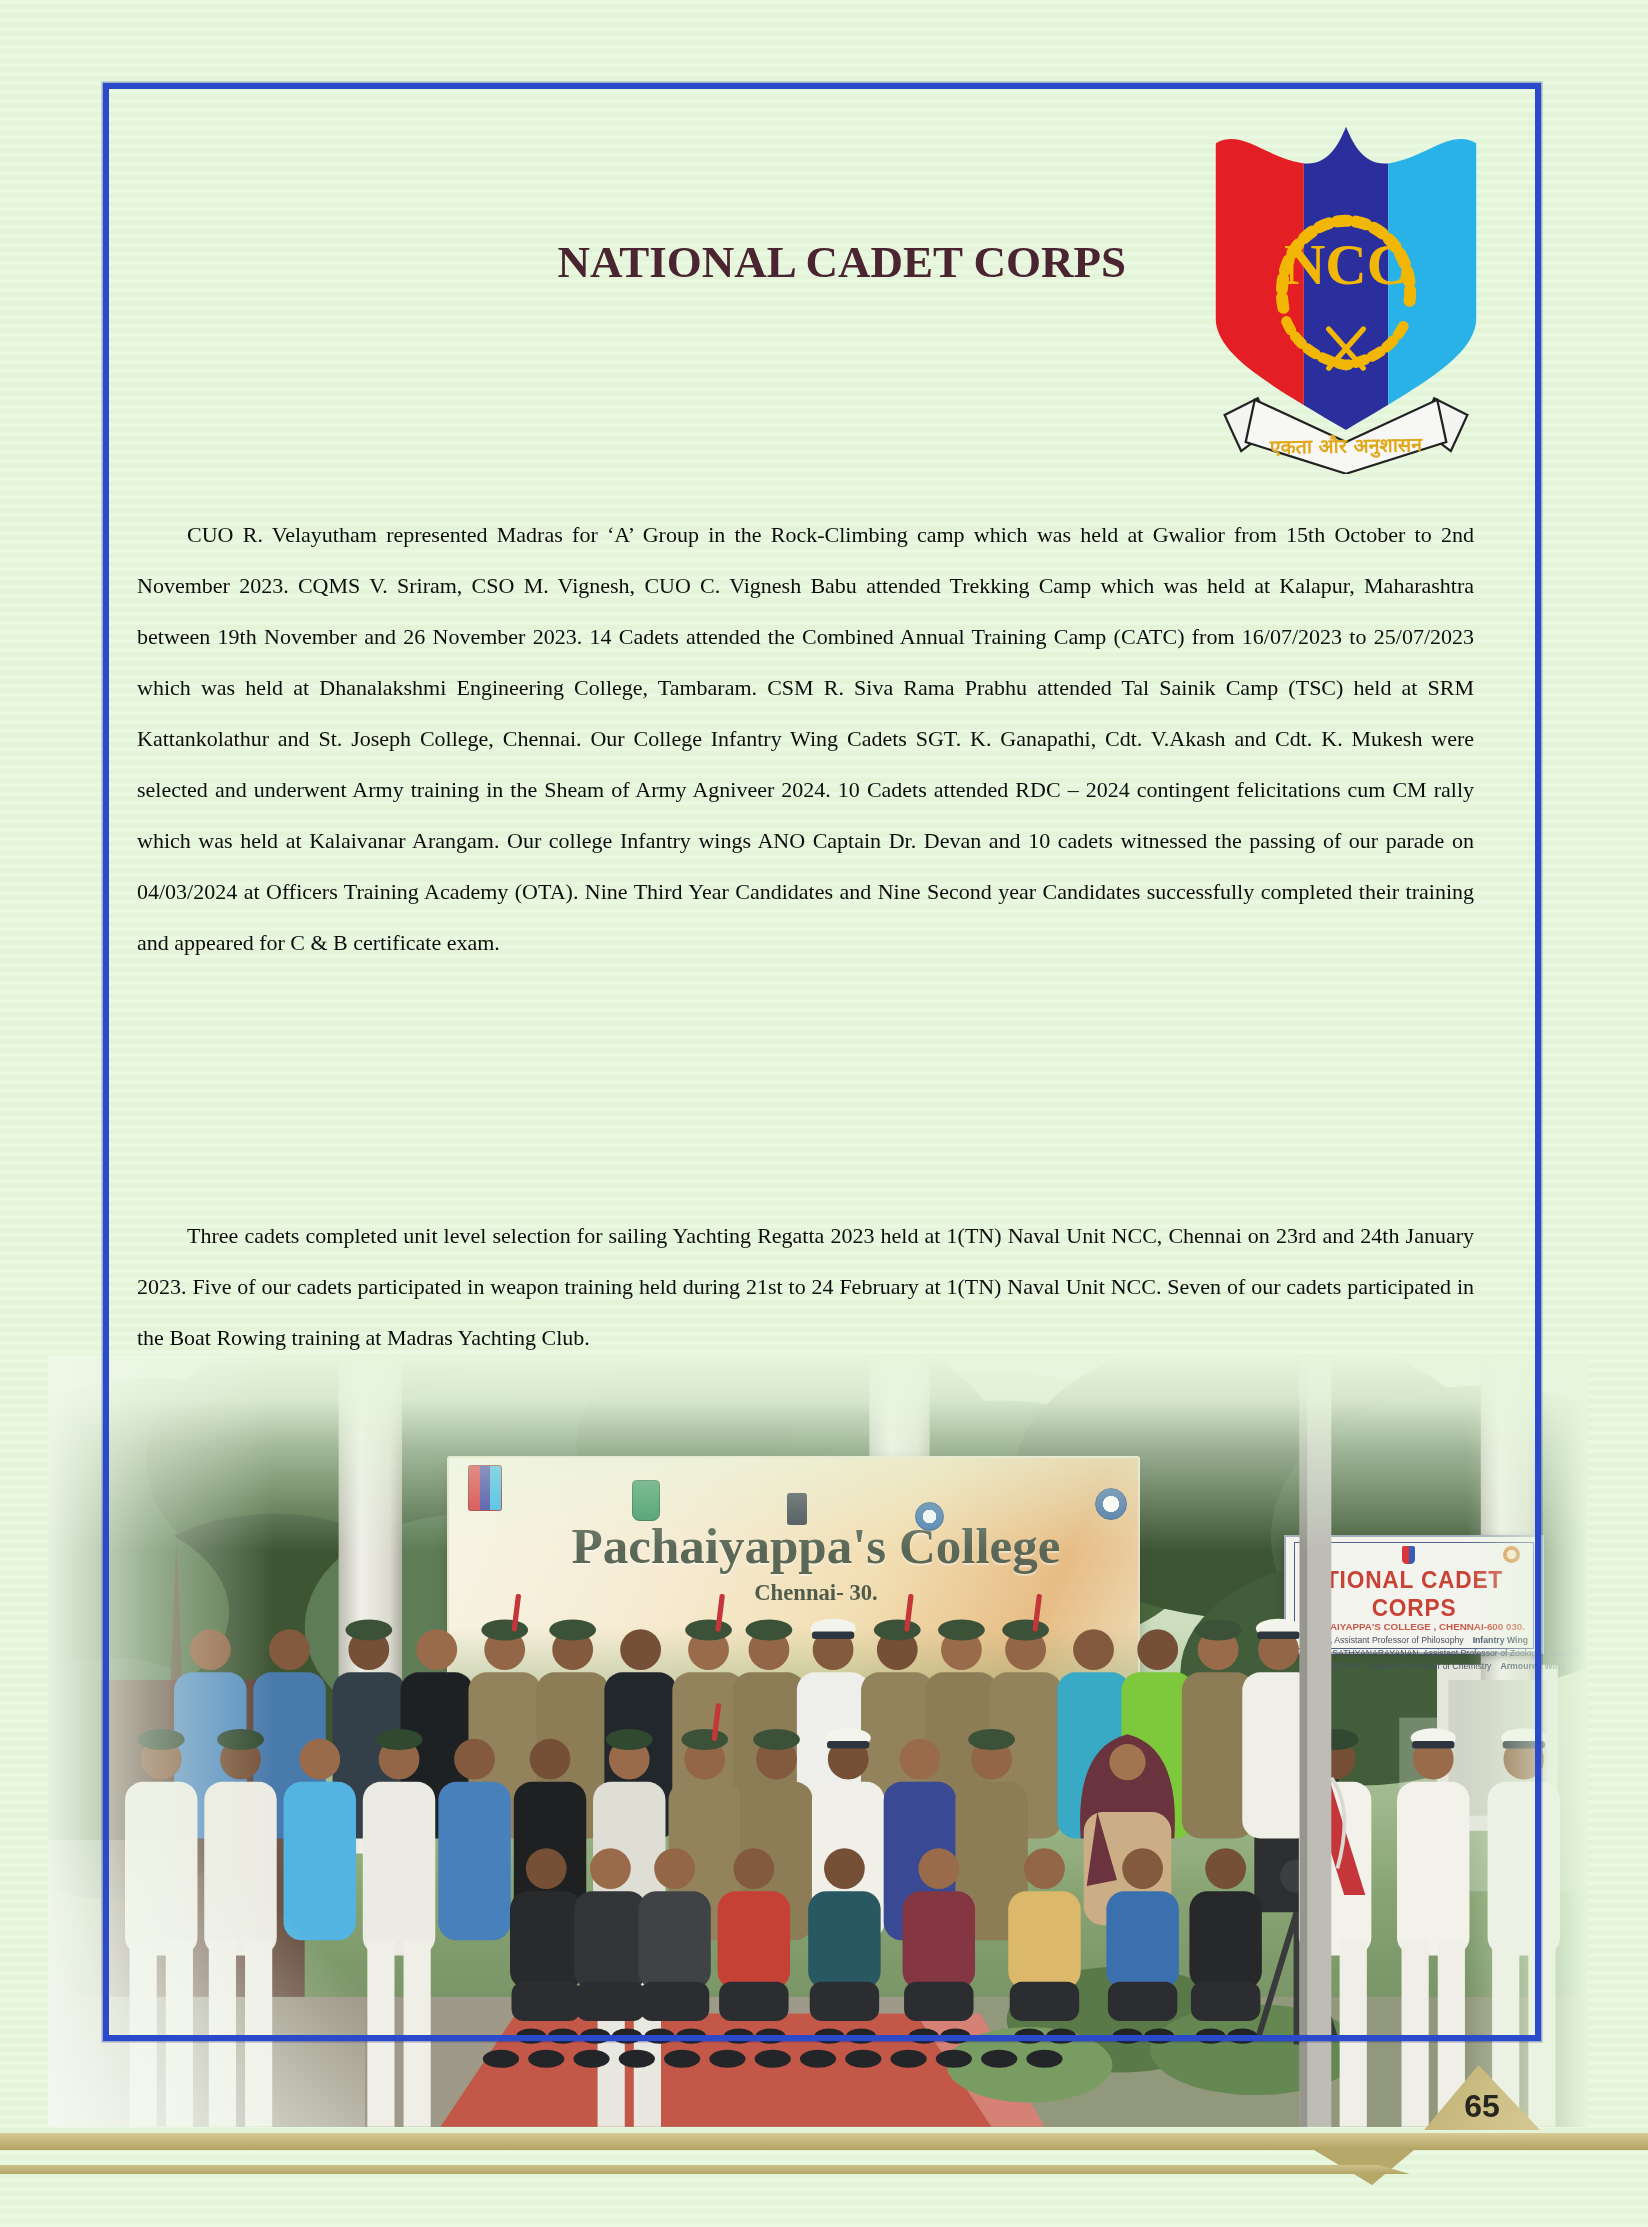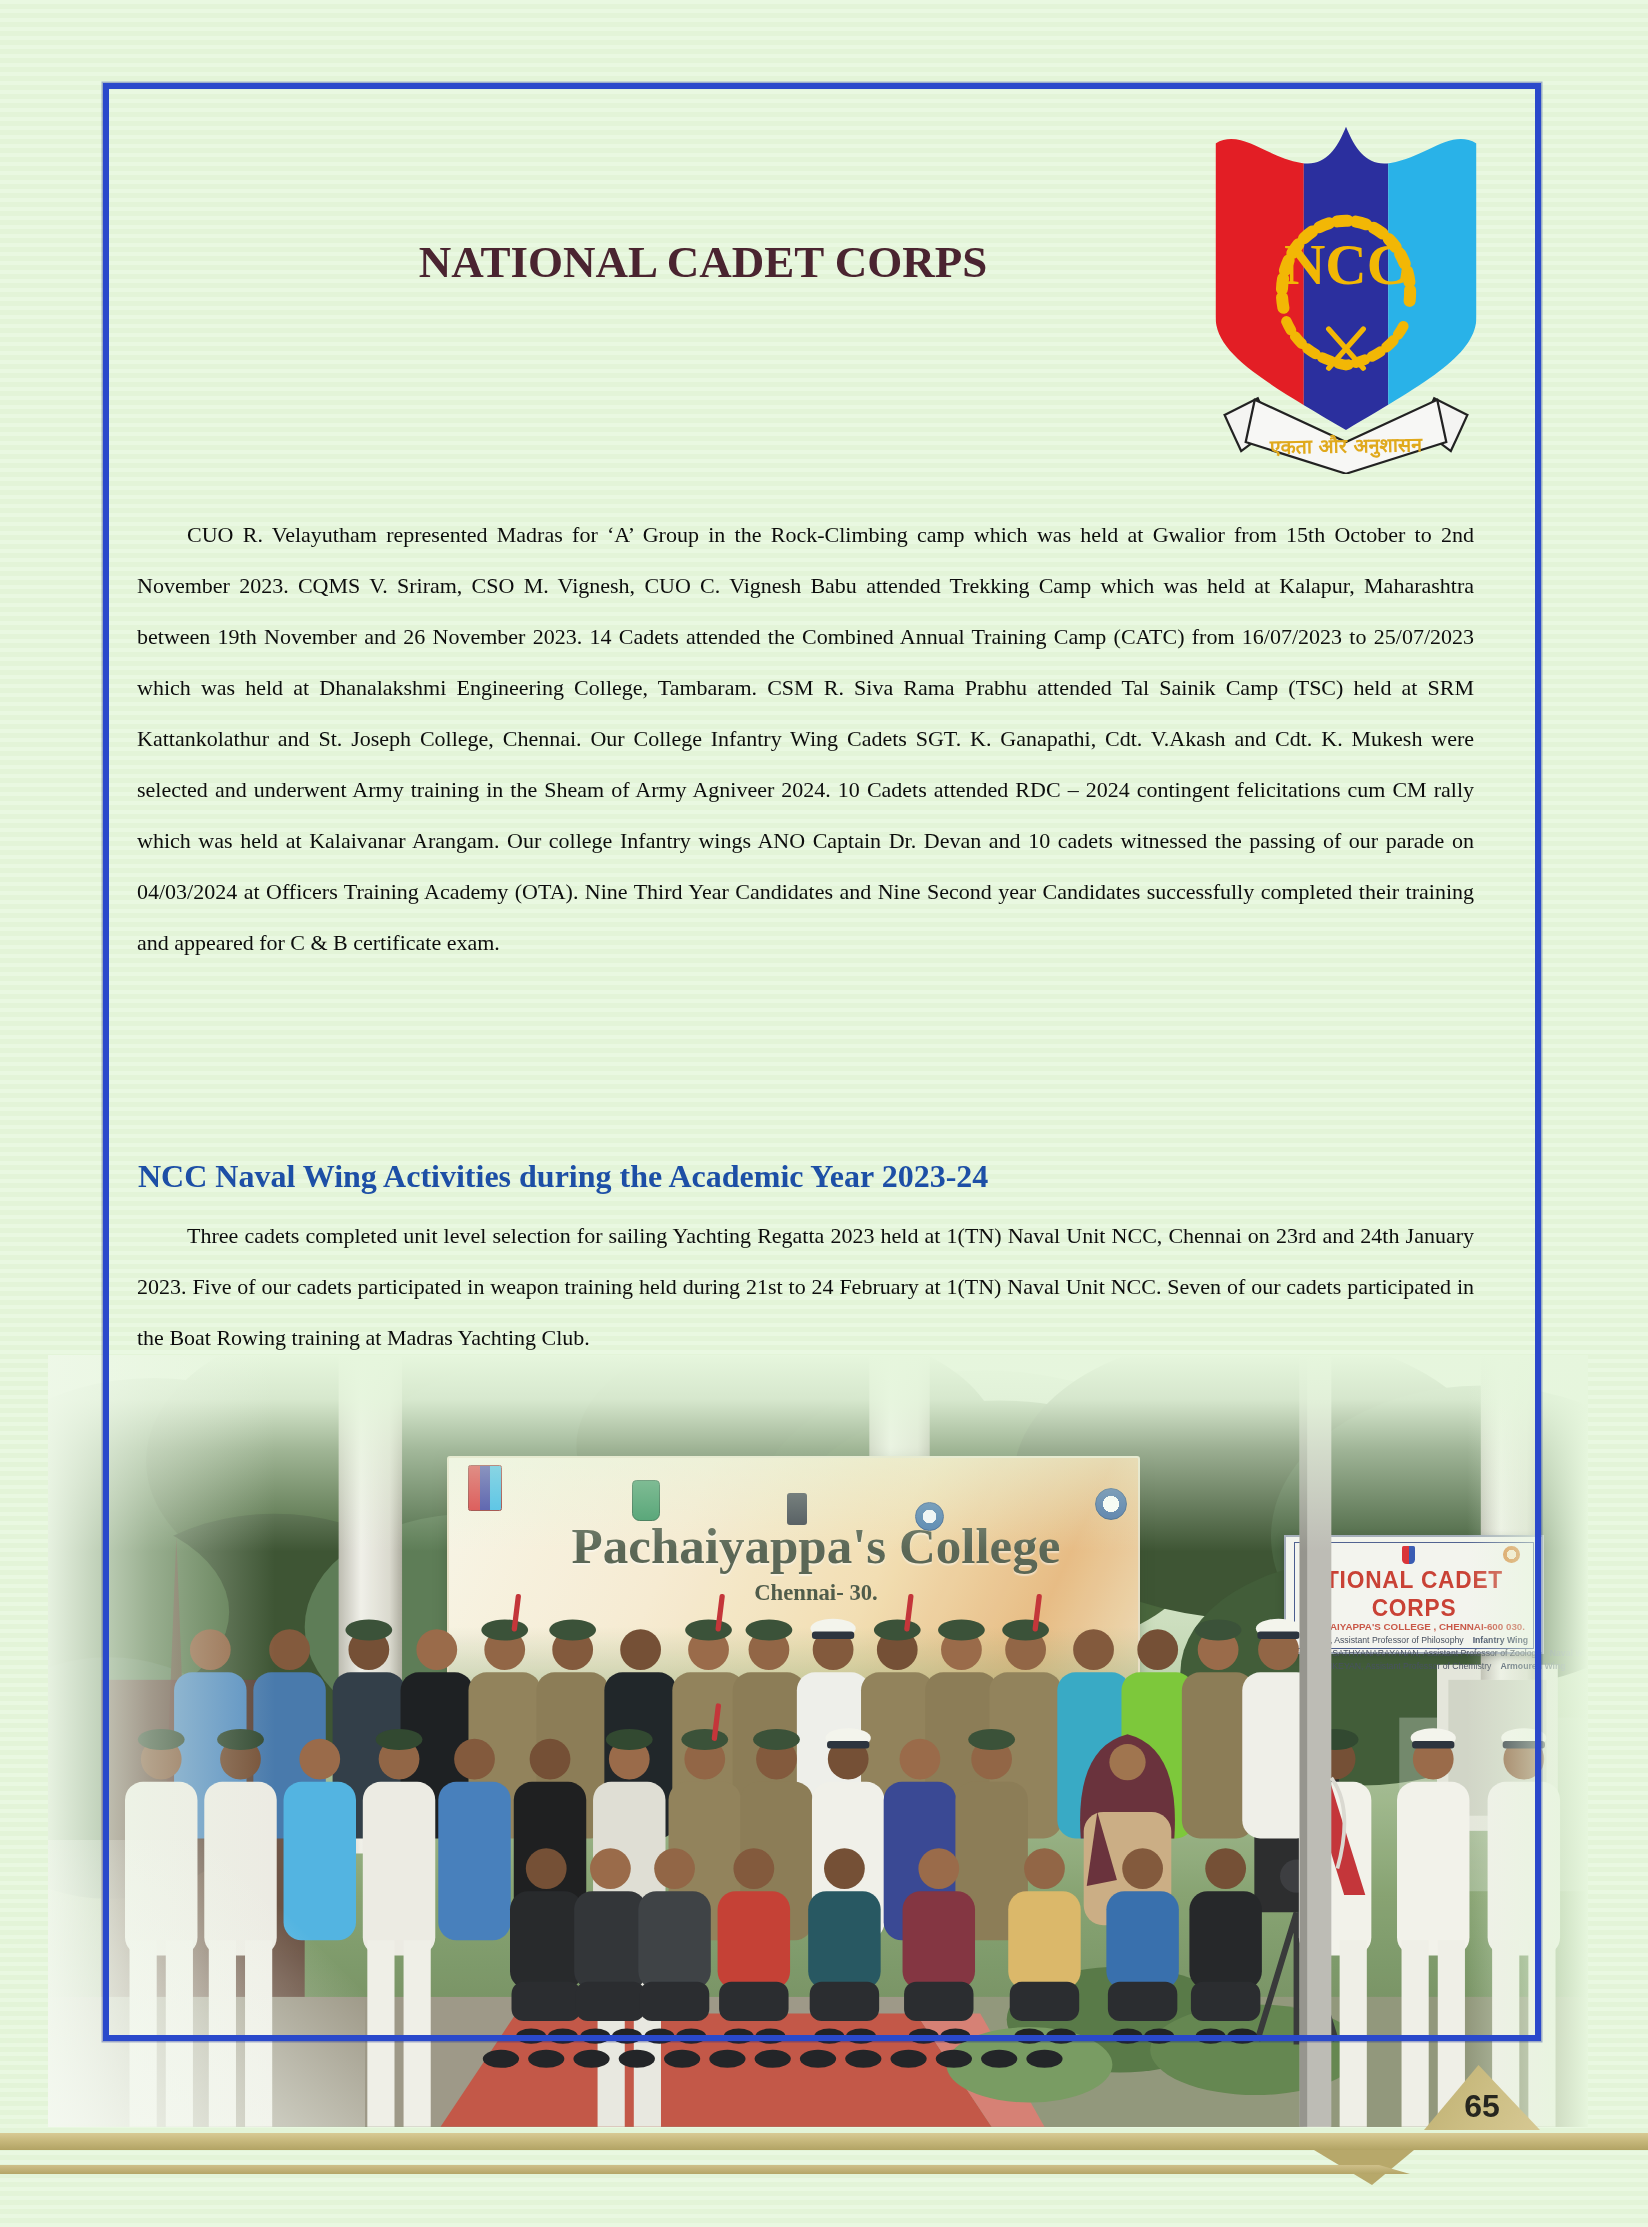--- a/index.html
+++ b/index.html
@@ -9,21 +9,21 @@
     background-image:repeating-linear-gradient(180deg,#e9f8e1 0 4.5px,#e3f4d8 4.5px 9px);
     font-family:"Liberation Serif", serif; color:#111;
   }
   
   .frame{
     position:absolute; left:103px; top:83px; width:1426px; height:1946px;
     border:6.8px solid #2a49cb; z-index:30; pointer-events:none;
     box-shadow:0 0 0 1.5px rgba(20,40,150,.35);
   }
   .doc-title{
-    position:absolute; left:280px; top:236px; width:846px; text-align:center;
+    position:absolute; left:280px; top:236px; width:846px; text-align:right;
     font-size:45px; font-weight:bold; color:#4a2430; letter-spacing:0px; z-index:3;
   }
   
   .emblem{position:absolute; left:1208px; top:119px; width:276px; height:355px; z-index:3;}
   .emblem svg{display:block;}
   
   .para{
     position:absolute; left:137px; width:1337px; text-align:justify;
     font-size:22px; line-height:51px; color:#0d0d0d; z-index:3;
   }
@@ -129,21 +129,20 @@
         <path d="M62,372 L183,428 L304,372 L316,428 L183,470 L50,428 Z" fill="#f7f7f5" stroke="#222" stroke-width="3"></path>
       </g>
       <text x="183" y="442" text-anchor="middle" font-family="DejaVu Sans, sans-serif" font-weight="bold" font-size="26" fill="#e0a91c" transform="rotate(-1 183 442)" id="motto-text">एकता और अनुशासन</text>
     </svg>
   </div>
 
   <div class="para para1">
     <p>CUO R. Velayutham represented Madras for ‘A’ Group in the Rock-Climbing camp which was held at Gwalior from 15th October to 2nd November 2023.  CQMS V. Sriram, CSO M. Vignesh, CUO C. Vignesh Babu attended Trekking Camp which was held at Kalapur, Maharashtra between 19th November and 26 November 2023. 14 Cadets attended the Combined Annual Training Camp (CATC) from 16/07/2023 to 25/07/2023 which was held at Dhanalakshmi Engineering College, Tambaram. CSM R. Siva Rama Prabhu attended Tal Sainik Camp (TSC) held at SRM Kattankolathur and St. Joseph College, Chennai. Our College Infantry Wing Cadets SGT. K. Ganapathi, Cdt. V.Akash and Cdt. K. Mukesh were selected and underwent Army training in the Sheam of Army Agniveer 2024. 10 Cadets attended RDC – 2024 contingent felicitations cum CM rally which was held at Kalaivanar Arangam. Our college Infantry wings ANO Captain Dr. Devan and 10 cadets witnessed the passing of our parade on 04/03/2024 at Officers Training Academy (OTA). Nine Third Year Candidates and Nine Second year Candidates successfully completed their training and appeared for C &amp; B certificate exam.</p>
   </div>
 
-  <div class="section-heading">NCC Naval Wing Activities during the Academic Year 2023-24</div>
 
   <div class="para para2">
     <p>Three cadets completed unit level selection for sailing Yachting Regatta 2023 held at 1(TN) Naval Unit NCC, Chennai on 23rd and 24th January 2023.  Five of our cadets participated in weapon training held during 21st to 24 February at 1(TN) Naval Unit NCC. Seven of our cadets participated in the Boat Rowing training at Madras Yachting Club.</p>
   </div>
 
   <div class="photo">
     <svg class="photo-bg" width="1540" height="772" viewBox="0 0 2040 1022">
       <defs>
         <linearGradient id="sky" x1="0" y1="0" x2="0" y2="1">
           <stop offset="0" stop-color="#eef5e8"></stop>

